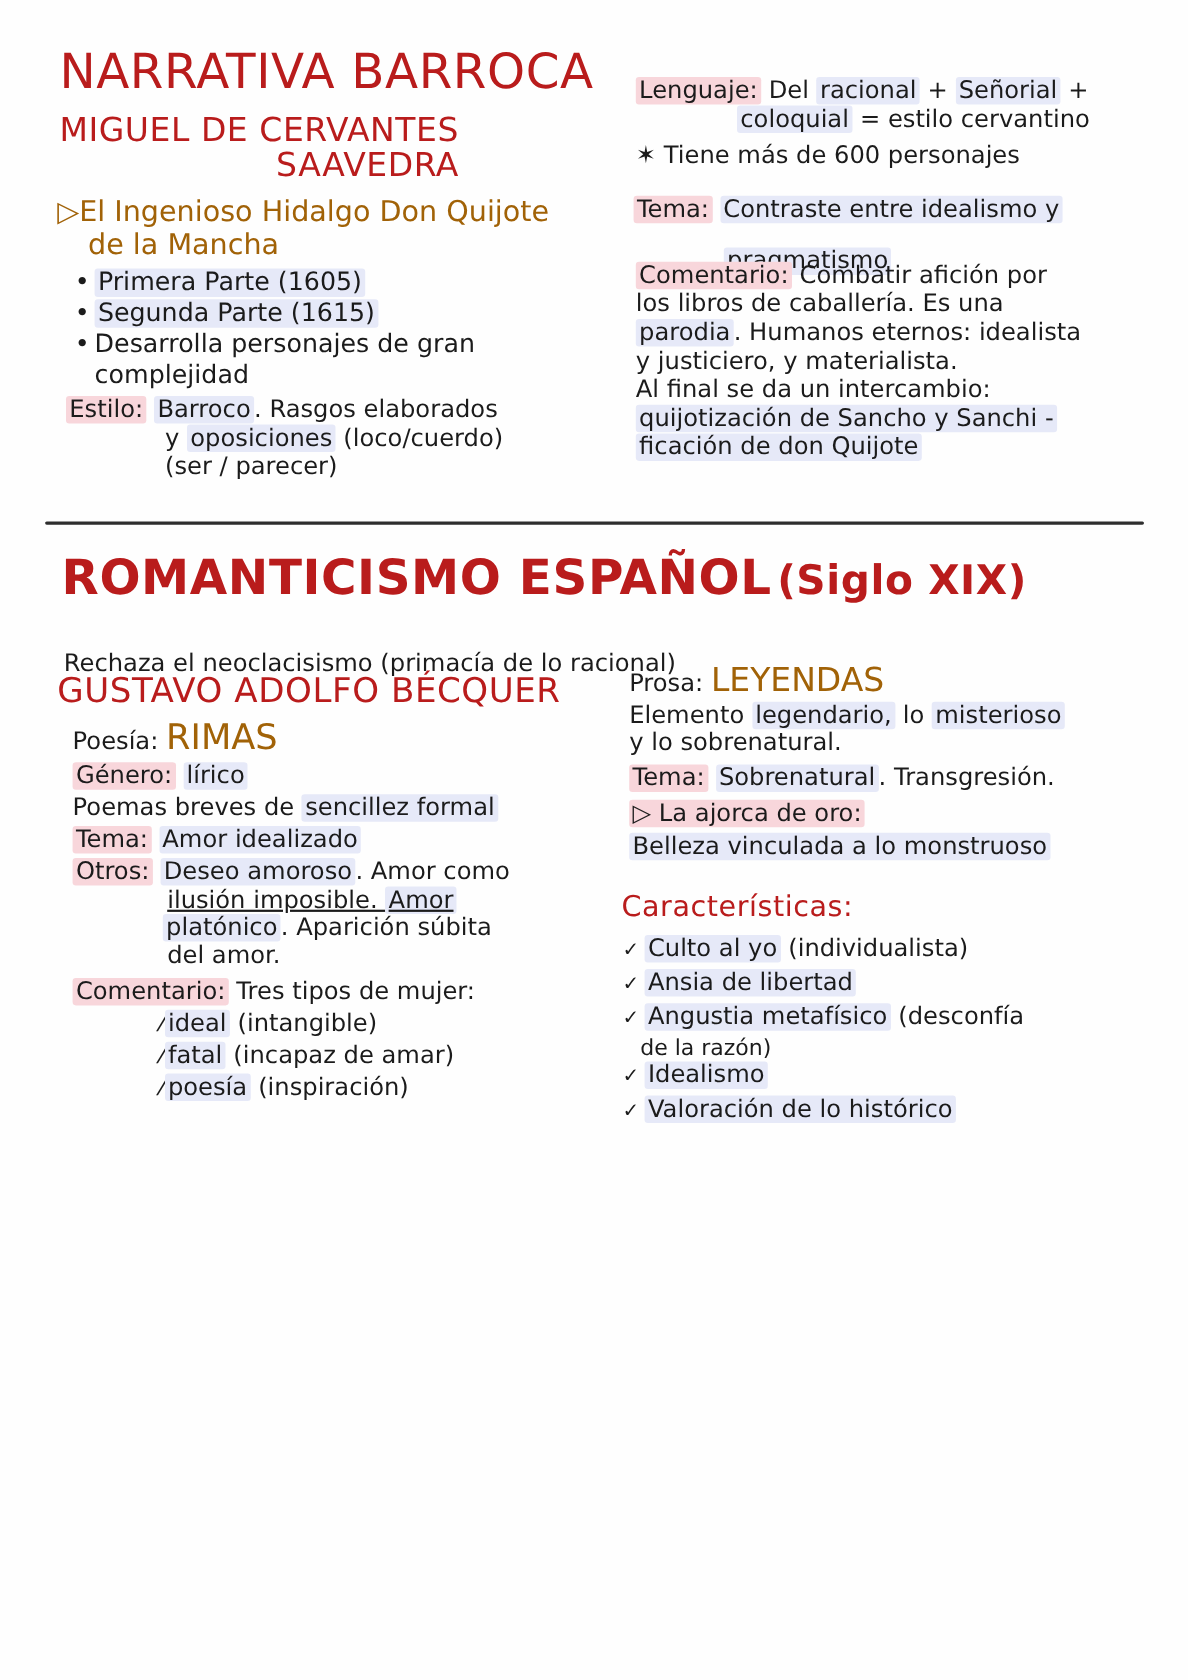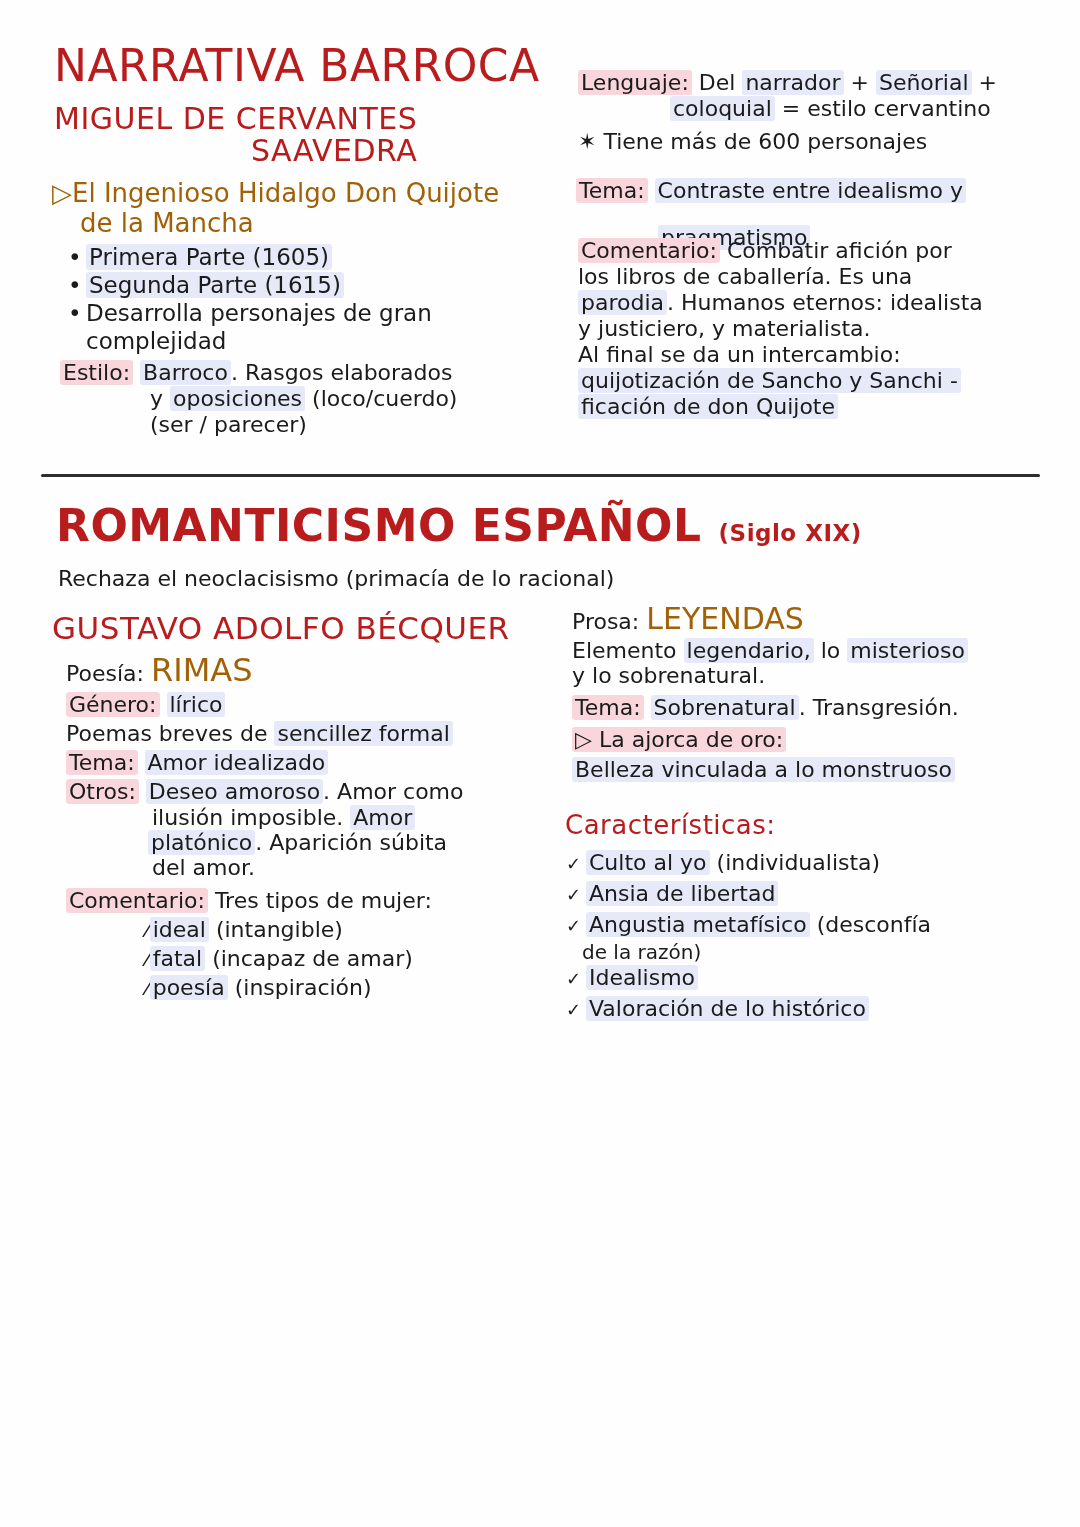--- a/index.html
+++ b/index.html
@@ -37,21 +37,21 @@
   <div style="padding-left:18px;">complejidad</div>
 </div>
 
 <div class="abs txt" style="left:60px;top:360px;line-height:26px;">
   <div><span class="hl-r">Estilo:</span> <span class="hl-b">Barroco</span><span>. Rasgos elaborados</span></div>
   <div style="padding-left:90px;"><span>y </span><span class="hl-b">oposiciones</span><span> (loco/cuerdo)</span></div>
   <div style="padding-left:90px;">(ser / parecer)</div>
 </div>
 
 <div class="abs txt" style="left:578px;top:70px;line-height:26px;">
-  <div><span class="hl-r">Lenguaje:</span> <span>Del </span><span class="hl-b">narrador</span><span> + </span><span class="hl-b">Señorial</span><span> +</span></div>
+  <div><span class="hl-r">Lenguaje:</span> <span>Del </span><span class="hl-b">racional</span><span> + </span><span class="hl-b">Señorial</span><span> +</span></div>
   <div style="padding-left:92px;"><span class="hl-b">coloquial</span><span> = estilo cervantino</span></div>
 </div>
 
 <div class="abs txt" style="left:578px;top:128px;">✶ Tiene más de 600 personajes</div>
 
 <div class="abs txt" style="left:576px;top:177px;line-height:27px;">
   <div><span class="hl-r">Tema:</span> <span class="hl-b">Contraste entre idealismo y</span></div>
   <div style="padding-left:82px;margin-top:20px;"><span class="hl-b">pragmatismo</span></div>
 </div>
 
@@ -62,34 +62,34 @@
   <div>y justiciero, y materialista.</div>
   <div>Al final se da un intercambio:</div>
   <div><span class="hl-b">quijotización de Sancho y Sanchi -</span></div>
   <div><span class="hl-b">ficación de don Quijote</span></div>
 </div>
 
 <div class="abs divider"></div>
 
 <div class="abs" style="left:56px;top:500px;white-space:nowrap;">
   <span class="h-red" style="font-size:44px;font-weight:bold;">ROMANTICISMO ESPAÑOL</span>
-  <span class="h-red" style="font-size:23px;font-weight:bold;margin-left:12px;">(Siglo XIX)</span>
+  <span class="h-red" style="font-size:37px;font-weight:bold;margin-left:0;">(Siglo XIX)</span>
 </div>
 
-<div class="abs txt" style="left:58px;top:565px;">Rechaza el neoclacisismo (primacía de lo racional)</div>
+<div class="abs txt" style="left:58px;top:590px;">Rechaza el neoclacisismo (primacía de lo racional)</div>
 
 <div class="abs h-red" style="left:52px;top:610px;font-size:31px;line-height:36px;white-space:nowrap;">GUSTAVO ADOLFO BÉCQUER</div>
 
 <div class="abs txt" style="left:66px;top:656px;line-height:29px;">
   <div><span>Poesía:</span> <span class="h-blue" style="font-size:32px;">RIMAS</span></div>
   <div style="margin-top:2px;"><span class="hl-r">Género:</span> <span class="hl-b">lírico</span></div>
   <div><span>Poemas breves de </span><span class="hl-b">sencillez formal</span></div>
   <div><span class="hl-r">Tema:</span> <span class="hl-b">Amor idealizado</span></div>
   <div><span class="hl-r">Otros:</span> <span class="hl-b">Deseo amoroso</span><span>. Amor como</span></div>
-  <div style="padding-left:86px;line-height:24px;"><span>ilusión imposible. </span><span class="hl-b">Amor</span></div>
+  <div style="padding-left:86px;line-height:24px;text-decoration:underline;"><span>ilusión imposible. </span><span class="hl-b">Amor</span></div>
   <div style="padding-left:82px;line-height:26px;"><span class="hl-b">platónico</span><span>. Aparición súbita</span></div>
   <div style="padding-left:86px;line-height:24px;">del amor.</div>
   <div style="margin-top:6px;"><span class="hl-r">Comentario:</span> <span>Tres tipos de mujer:</span></div>
   <div style="padding-left:80px;"><span>⁄</span><span class="hl-b">ideal</span><span> (intangible)</span></div>
   <div style="padding-left:80px;"><span>⁄</span><span class="hl-b">fatal</span><span> (incapaz de amar)</span></div>
   <div style="padding-left:80px;"><span>⁄</span><span class="hl-b">poesía</span><span> (inspiración)</span></div>
 </div>
 
 <div class="abs txt" style="left:572px;top:605px;line-height:28px;">
   <div><span>Prosa:</span> <span class="h-blue" style="font-size:30px;">LEYENDAS</span></div>

